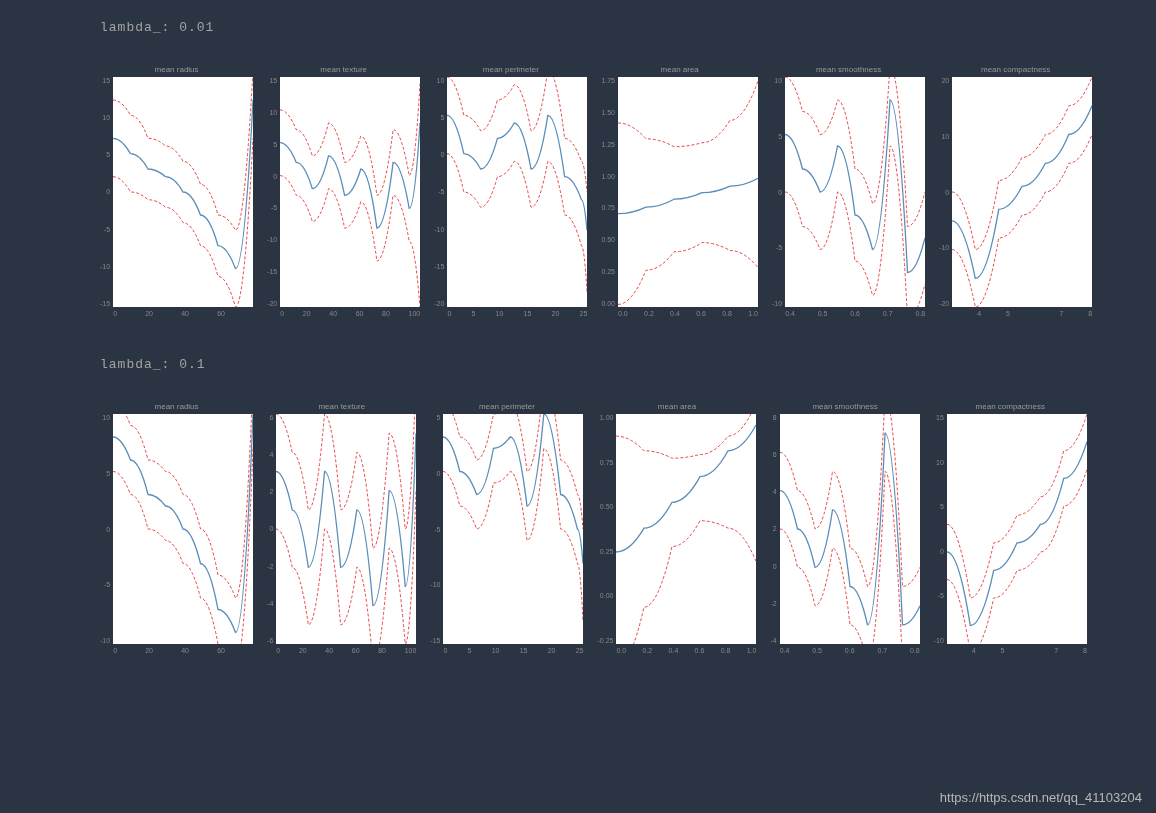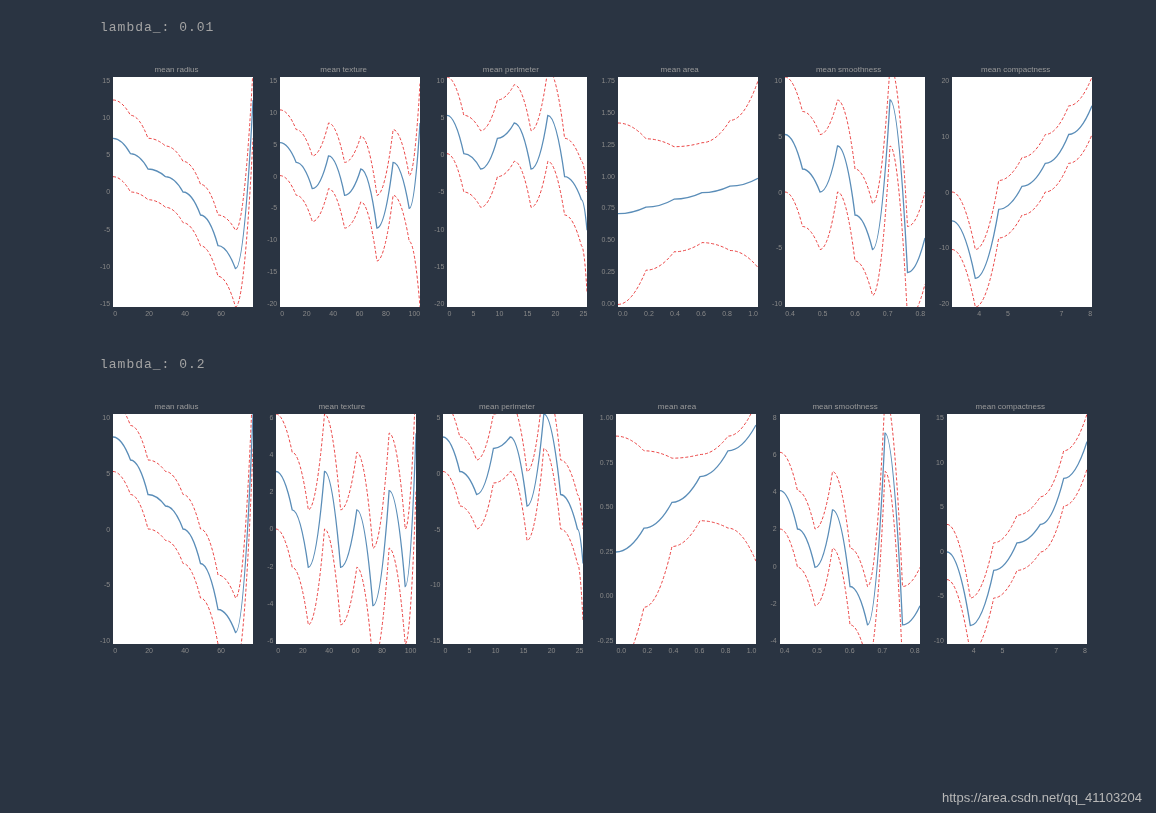--- a/index.html
+++ b/index.html
@@ -257,21 +257,21 @@
                 <span></span>
                 <span>7</span>
                 <span>8</span>
               </div>
             </div>
           </div>
         </div>
       </div>
     </div>
     <div class="section">
-      <div class="section-label">lambda_: 0.2</div>
+      <div class="section-label">lambda_: 0.1</div>
       <div class="grid">
         <div class="panel">
           <div class="panel-title">mean radius</div>
           <div class="plot-area">
             <div class="yaxis" style="height: 230px;">
               <span>10</span>
               <span>5</span>
               <span>0</span>
               <span>-5</span>
               <span>-10</span>
@@ -429,13 +429,13 @@
                 <span>7</span>
                 <span>8</span>
               </div>
             </div>
           </div>
         </div>
       </div>
     </div>
   </div>
 
-<div class="watermark">https://area.csdn.net/qq_41103204</div>
+<div class="watermark">https://https.csdn.net/qq_41103204</div>
 
 </body></html>

